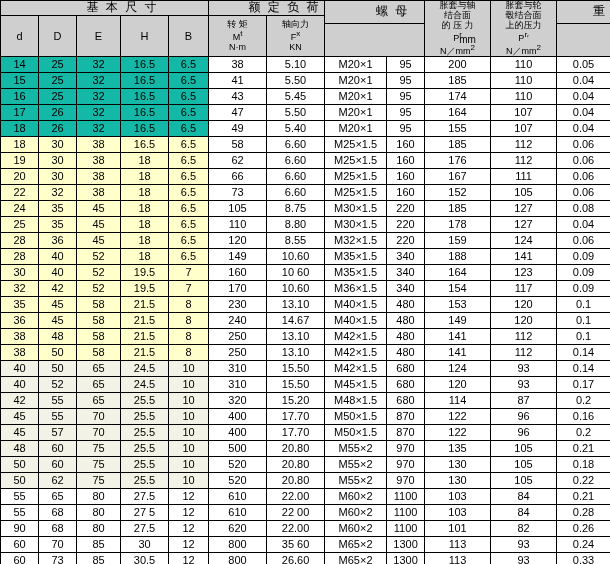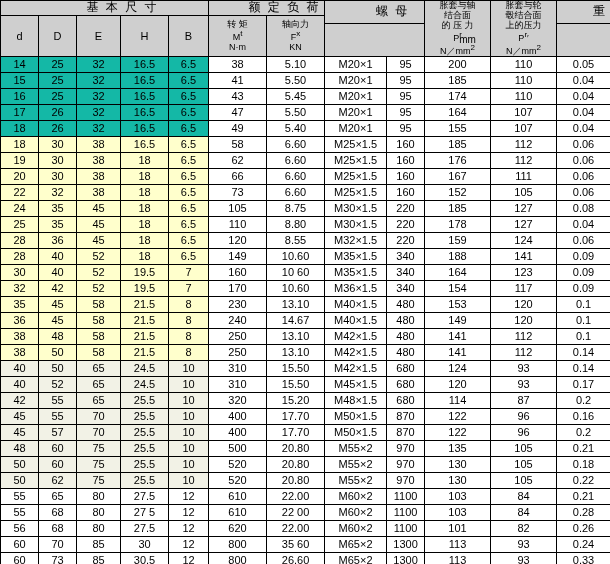--- a/index.html
+++ b/index.html
@@ -472,21 +472,21 @@
           <td class="c7">12</td>
           <td class="">610</td>
           <td class="">22 00</td>
           <td class="">M60×2</td>
           <td class="">1100</td>
           <td class="">103</td>
           <td class="">84</td>
           <td class="">0.28</td>
         </tr>
         <tr>
-          <td class="c7">56</td>
+          <td class="c7">90</td>
           <td class="c7">68</td>
           <td class="c7">80</td>
           <td class="c7">27.5</td>
           <td class="c7">12</td>
           <td class="">620</td>
           <td class="">22.00</td>
           <td class="">M60×2</td>
           <td class="">1100</td>
           <td class="">101</td>
           <td class="">82</td>

